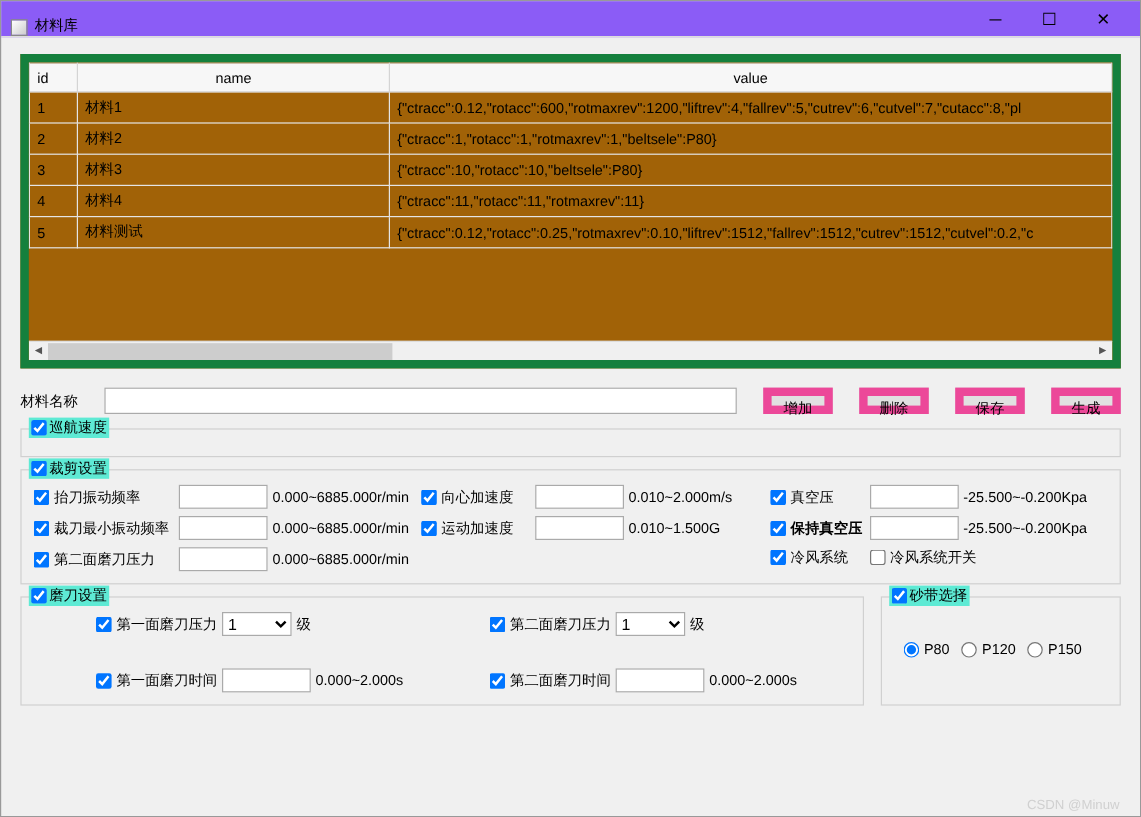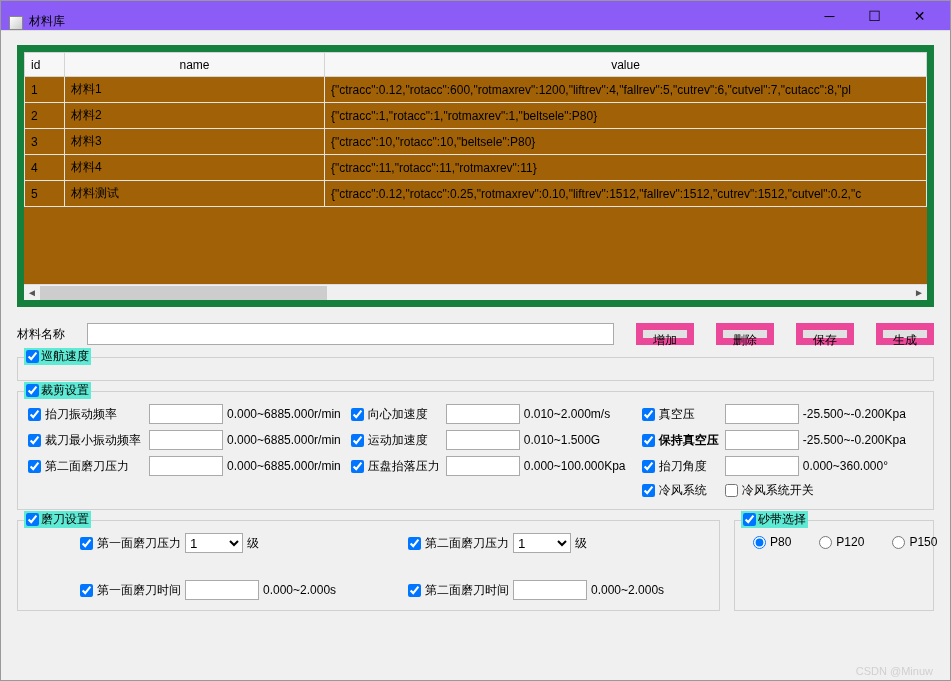--- a/index.html
+++ b/index.html
@@ -32,21 +32,21 @@
     .param { display: flex; align-items: center; gap: 4px; white-space: nowrap; }
     .param input[type=text] { width: 74px; height: 20px; border: 1px solid #aaa; padding: 0 2px; }
     .param select { width: 58px; height: 20px; border: 1px solid #aaa; background: #fff; }
     .range { color: #000; font-size: 12px; }
     .g-cut { display: flex; gap: 10px; }
     .cut-col { display: flex; flex-direction: column; gap: 6px; }
     .g-bottom { display: flex; gap: 14px; }
     .g-knife { flex: 1; padding-left: 32px; }
     .g-belt { width: 200px; }
     .knife-grid { display: grid; grid-template-columns: auto auto; gap: 8px 30px; }
-    .belt-opts { display: flex; gap: 28px; margin-top: 2px; padding-left: 8px; align-items: center; }
+    .belt-opts { display: flex; gap: 10px; margin-top: 24px; padding-left: 8px; align-items: center; }
     .radio-opt { display: flex; align-items: center; gap: 4px; }
     .watermark { position: absolute; right: 18px; bottom: 4px; color: #d0d0d0; font-size: 11px; }
   </style>
 </head>
 <body>
 
 <div class="window">
   <div class="titlebar">
     <div class="titlebar-icon"></div>
     <div class="titlebar-title">材料库</div>
@@ -151,45 +151,33 @@
             <span style="width:74px;display:inline-block;">向心加速度</span>
             <input type="text" style="">
             <span class="range" style="width:108px;display:inline-block;">0.010~2.000m/s</span>
           </div>
           <div class="param">
             <input type="checkbox" class="chk" checked="" style="">
             <span style="width:74px;display:inline-block;">运动加速度</span>
             <input type="text" style="">
             <span class="range" style="width:108px;display:inline-block;">0.010~1.500G</span>
           </div>
-          <div class="param">
-            <input type="checkbox" class="chk" checked="" style="">
-            <span style="width:74px;display:inline-block;">压盘抬落压力</span>
-            <input type="text" style="">
-            <span class="range" style="width:108px;display:inline-block;">0.000~100.000Kpa</span>
-          </div>
         </div>
         <div class="cut-col">
           <div class="param">
             <input type="checkbox" class="chk" checked="" style="">
             <span style="width:62px;display:inline-block;">真空压</span>
             <input type="text" style="">
             <span class="range">-25.500~-0.200Kpa</span>
           </div>
           <div class="param">
             <input type="checkbox" class="chk" checked="" style="">
             <span style="width:62px;display:inline-block;font-weight:bold;">保持真空压</span>
             <input type="text" style="">
             <span class="range">-25.500~-0.200Kpa</span>
-          </div>
-          <div class="param">
-            <input type="checkbox" class="chk" checked="" style="">
-            <span style="width:62px;display:inline-block;">抬刀角度</span>
-            <input type="text" style="">
-            <span class="range">0.000~360.000°</span>
           </div>
           <div class="param">
             <input type="checkbox" class="chk" checked="" style="">
             <span style="width:52px;display:inline-block;">冷风系统</span>
             <input type="checkbox" class="chk" style="margin-left: 10px;">
             <span>冷风系统开关</span>
           </div>
         </div>
       </div>
     </div>

